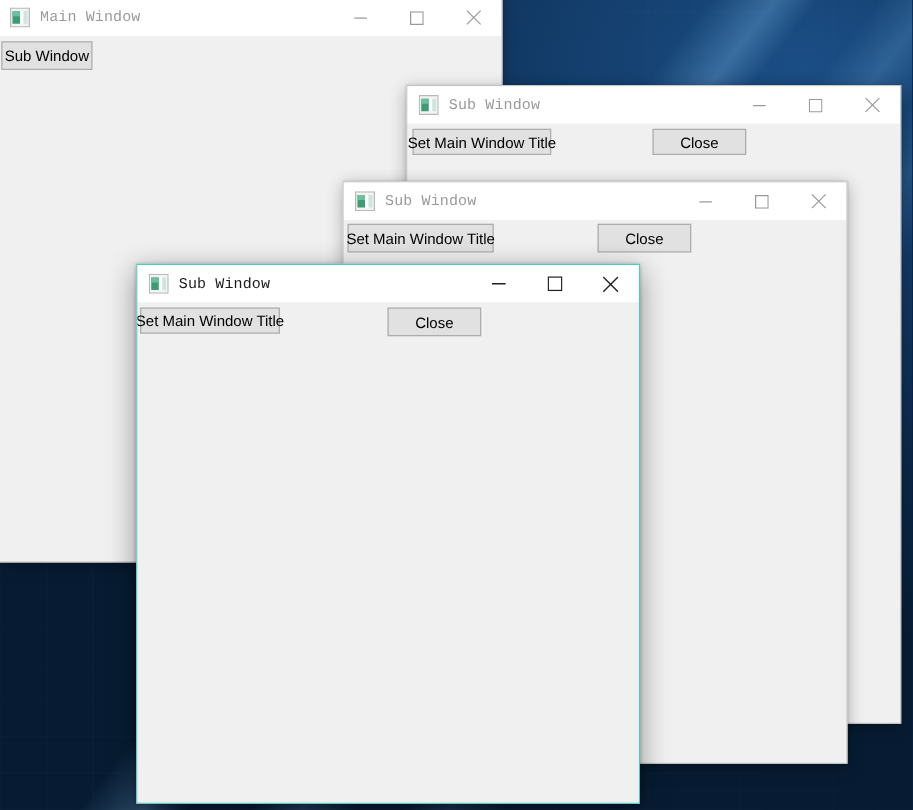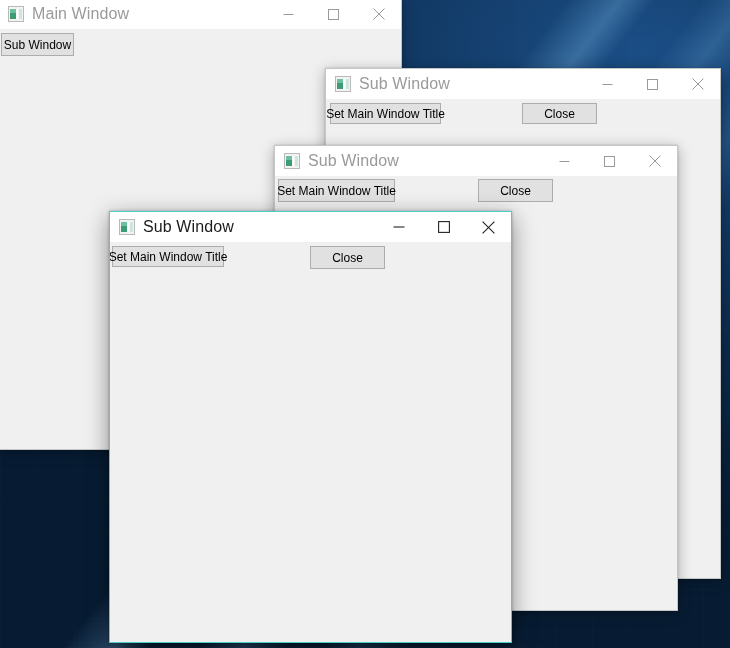--- a/index.html
+++ b/index.html
@@ -58,23 +58,24 @@
     position: relative;
     user-select: none;
   }
   .title-icon {
     width: 16px; height: 16px;
     margin-left: 9px; margin-right: 8px;
     flex: 0 0 16px;
     display: block;
   }
   .title-text {
-    font-size: 16px;
+    font-size: 12px;
     letter-spacing: .1px;
     white-space: nowrap;
+    font-family: Liberation Mono, monospace;
   }
   .active .title-text { color: #1b1b1b; }
   .inactive .title-text { color: #9a9a9a; }
 
   .caption-buttons {
     position: absolute;
     right: 0; top: 0; bottom: 0;
     display: flex;
     align-items: stretch;
   }

